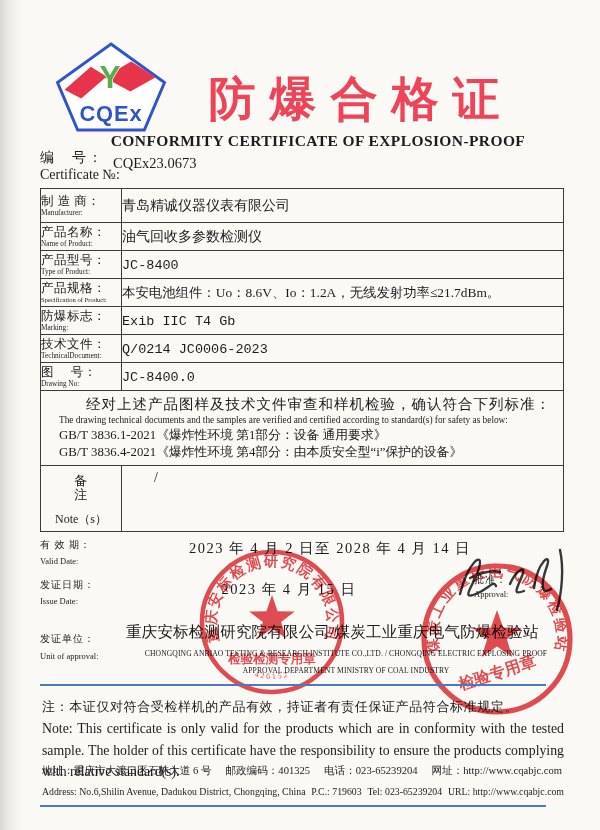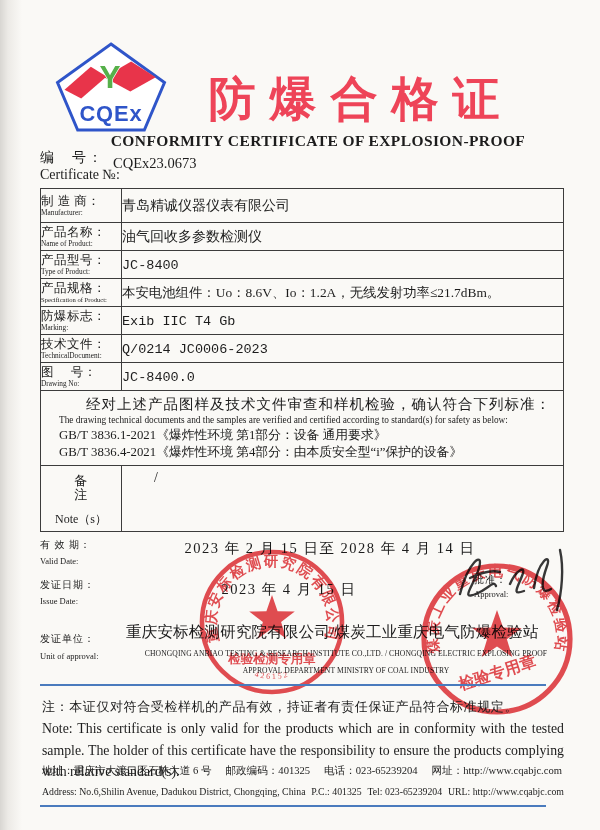--- a/index.html
+++ b/index.html
@@ -147,21 +147,21 @@
           <div class="le">Note（s）</div>
         </div>
       </td>
       <td class="noteval"><span>/</span></td>
     </tr>
   </tbody>
     </table>
 
   <div class="abs flabel-zh" style="left:40px;top:538px">有 效 期：</div>
   <div class="abs flabel-en" style="left:40px;top:556px">Valid Date:</div>
-  <div class="abs dateval" style="left:180px;top:539px;width:300px;text-align:center">2023 年 2 月 15 日至 2028 年 4 月 14 日</div>
+  <div class="abs dateval" style="left:180px;top:539px;width:300px;text-align:center">2023 年 4 月 2 日至 2028 年 4 月 14 日</div>
 
   <div class="abs flabel-zh" style="left:40px;top:578px">发证日期：</div>
   <div class="abs flabel-en" style="left:40px;top:596px">Issue Date:</div>
   <div class="abs dateval" style="left:189px;top:580px;width:200px;text-align:center">2023 年 4 月 15 日</div>
 
   <div class="abs flabel-zh" style="left:474px;top:573px">批准：</div>
   <div class="abs flabel-en" style="left:474px;top:589px">Approval:</div>
   <svg class="abs" style="left:448px;top:544px" width="132" height="72" viewBox="0 0 132 72">
     <g fill="none" stroke="#1d1d1d" stroke-width="2.4" stroke-linecap="round" opacity=".88">
       <path d="M12,50 C20,18 36,6 31,24 C26,42 10,58 30,49 C41,44 46,36 48,42"></path>
@@ -212,20 +212,20 @@
   <div class="abs fnote-en" style="left:42px;top:718px;width:522px;text-align:justify">Note: This certificate is only valid for the products which are in conformity with the tested sample. The holder of this certificate have the responsibility to ensure the products complying with relative standard(s).</div>
 
   <div class="abs faddr" style="left:42px;top:764px;width:520px">
     <span>地址：重庆市大渡口区石林大道 6 号</span>
     <span>邮政编码：401325</span>
     <span>电话：023-65239204</span>
     <span>网址：http://www.cqabjc.com</span>
   </div>
   <div class="abs faddr-en" style="left:42px;top:786px;width:522px">
     <span>Address: No.6,Shilin Avenue, Dadukou District, Chongqing, China</span>
-    <span>P.C.: 401325</span>
+    <span>P.C.: 719603</span>
     <span>Tel: 023-65239204</span>
     <span>URL: http://www.cqabjc.com</span>
   </div>
 
   <div class="abs divider" style="left:40px;top:805px;width:506px"></div>
 
 </div>
 
 </body></html>

